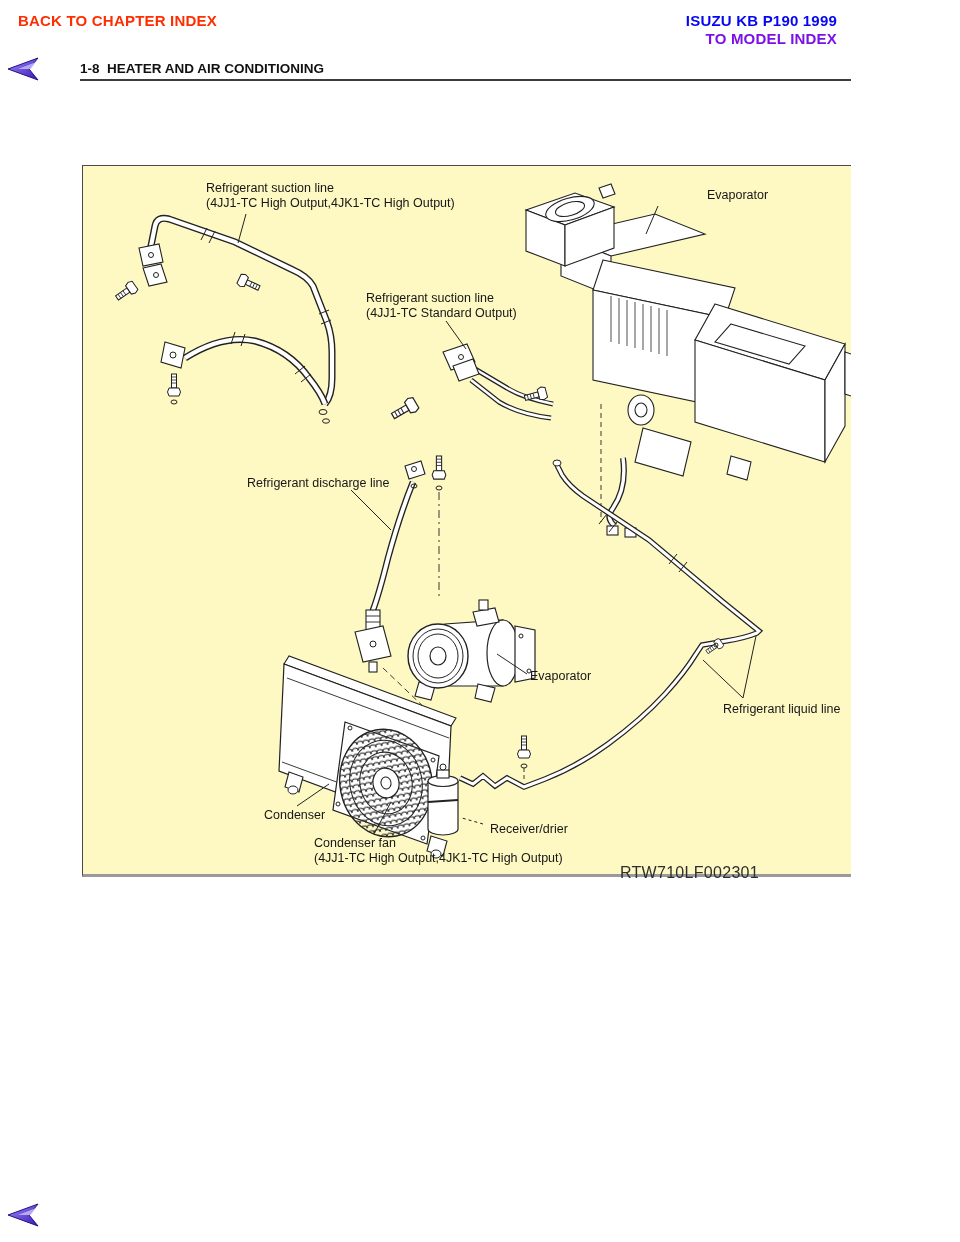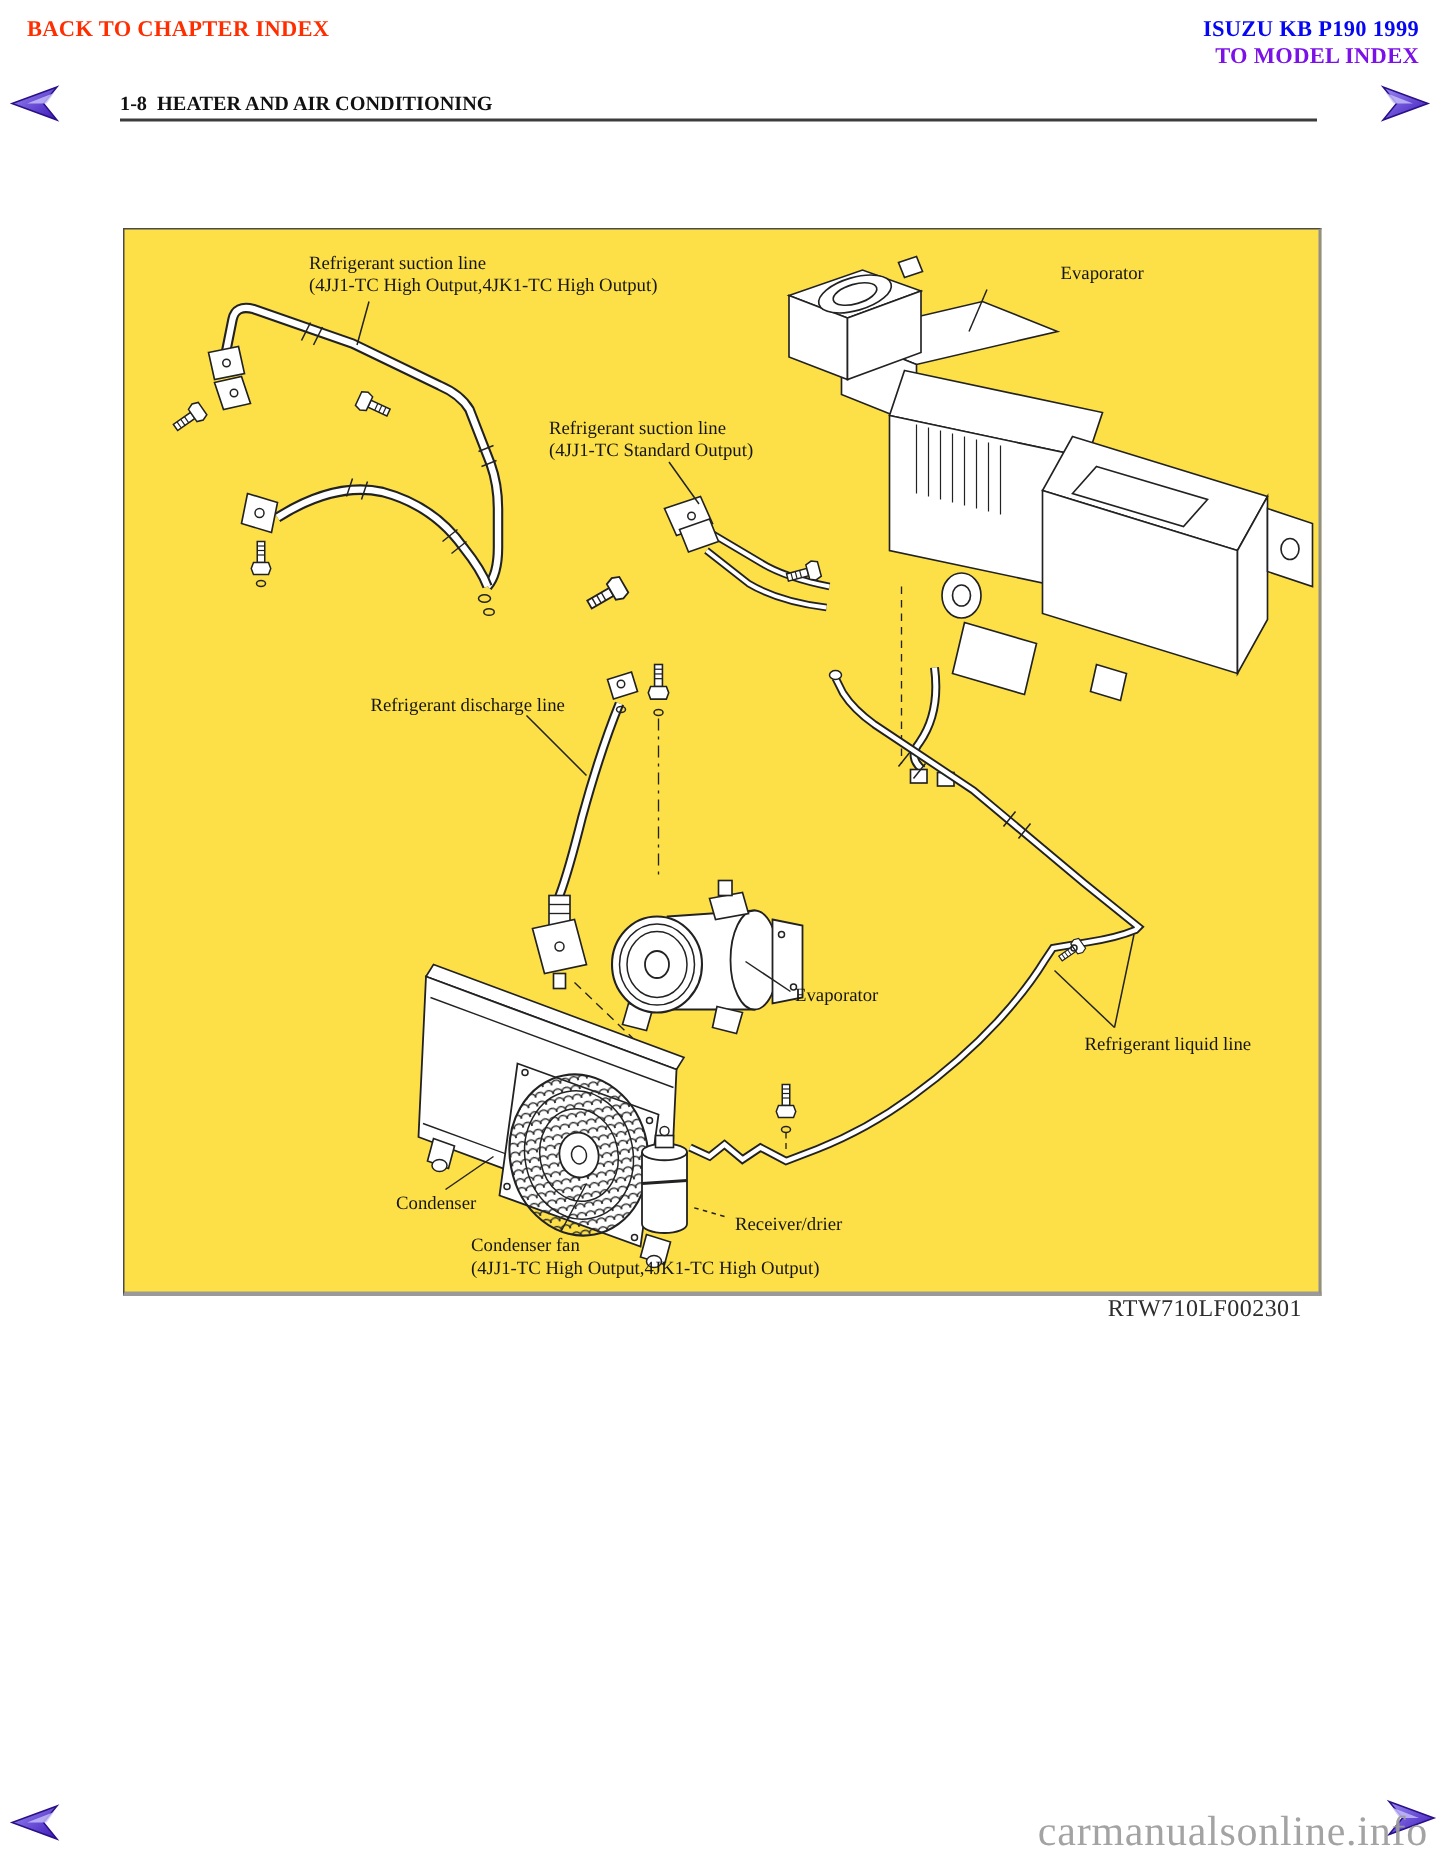--- a/index.html
+++ b/index.html
@@ -1,25 +1,25 @@
 <!DOCTYPE html>
 <html><head>
 <meta charset="utf-8">
 <style>
   html,body{margin:0;padding:0;background:#fff;}
-  #page{position:relative;width:960px;height:1242px;background:#ffffff;overflow:hidden;
-        font-family:Liberation Serif, serif;}
+  #page{position:relative;width:851px;height:1242px;background:#ffffff;overflow:hidden;
+        font-family:Liberation Sans, sans-serif;}
   .toplink{position:absolute;font-weight:bold;font-size:15px;letter-spacing:.2px;white-space:nowrap;}
   #chapter-link{left:18px;top:12px;color:#ff2e00;}
   #model-title{right:14px;top:12px;color:#0607f2;text-align:right;}
   #model-index-link{right:14px;top:30px;color:#7c10e8;}
   #section-header{position:absolute;left:80px;top:61px;font-weight:bold;font-size:13.5px;color:#111;white-space:pre;}
   #header-rule{position:absolute;left:80px;top:79px;width:798px;height:2px;background:#3c3c3c;}
   #fig-title{position:absolute;left:80px;top:122px;font-weight:bold;font-size:15px;color:#0a0a0a;white-space:nowrap;}
-  #figure-box{position:absolute;left:82px;top:152px;width:796px;height:708px;background:#fde047;
+  #figure-box{position:absolute;left:82px;top:165px;width:796px;height:708px;background:#fef9c3;
               border:1px solid #4a4a4a;border-right:2px solid #8f8f8f;border-bottom:3px solid #9a9a9a;}
   #figure-box svg{position:absolute;left:0;top:0;}
   .lbl{position:absolute;font-size:12.5px;line-height:15px;color:#161616;white-space:nowrap;}
   #figure-code{position:absolute;top:864px;right:92px;font-size:16px;color:#2e2e2e;letter-spacing:.3px;}
   .nav-arrow{position:absolute;width:34px;height:28px;cursor:pointer;}
   #arrow-top-left{left:6px;top:55px;}
   #arrow-top-right{left:920px;top:55px;}
   #arrow-bottom-left{left:6px;top:1201px;}
   #arrow-bottom-right{left:924px;top:1198px;}
   #watermark{position:absolute;right:8px;top:1206px;font-size:28px;color:#9c9c9c;opacity:.92;letter-spacing:.5px;}
@@ -287,14 +287,13 @@
       <div>Receiver/drier</div>
     </div>
     <div class="lbl" style="left:231px;top:670px;">
       <div>Condenser fan</div>
       <div>(4JJ1-TC High Output,4JK1-TC High Output)</div>
     </div>
   </div>
 
   <div id="figure-code">RTW710LF002301</div>
 
-  <div id="watermark">carmanualsonline.info</div>
 </div>
 
 </body></html>

